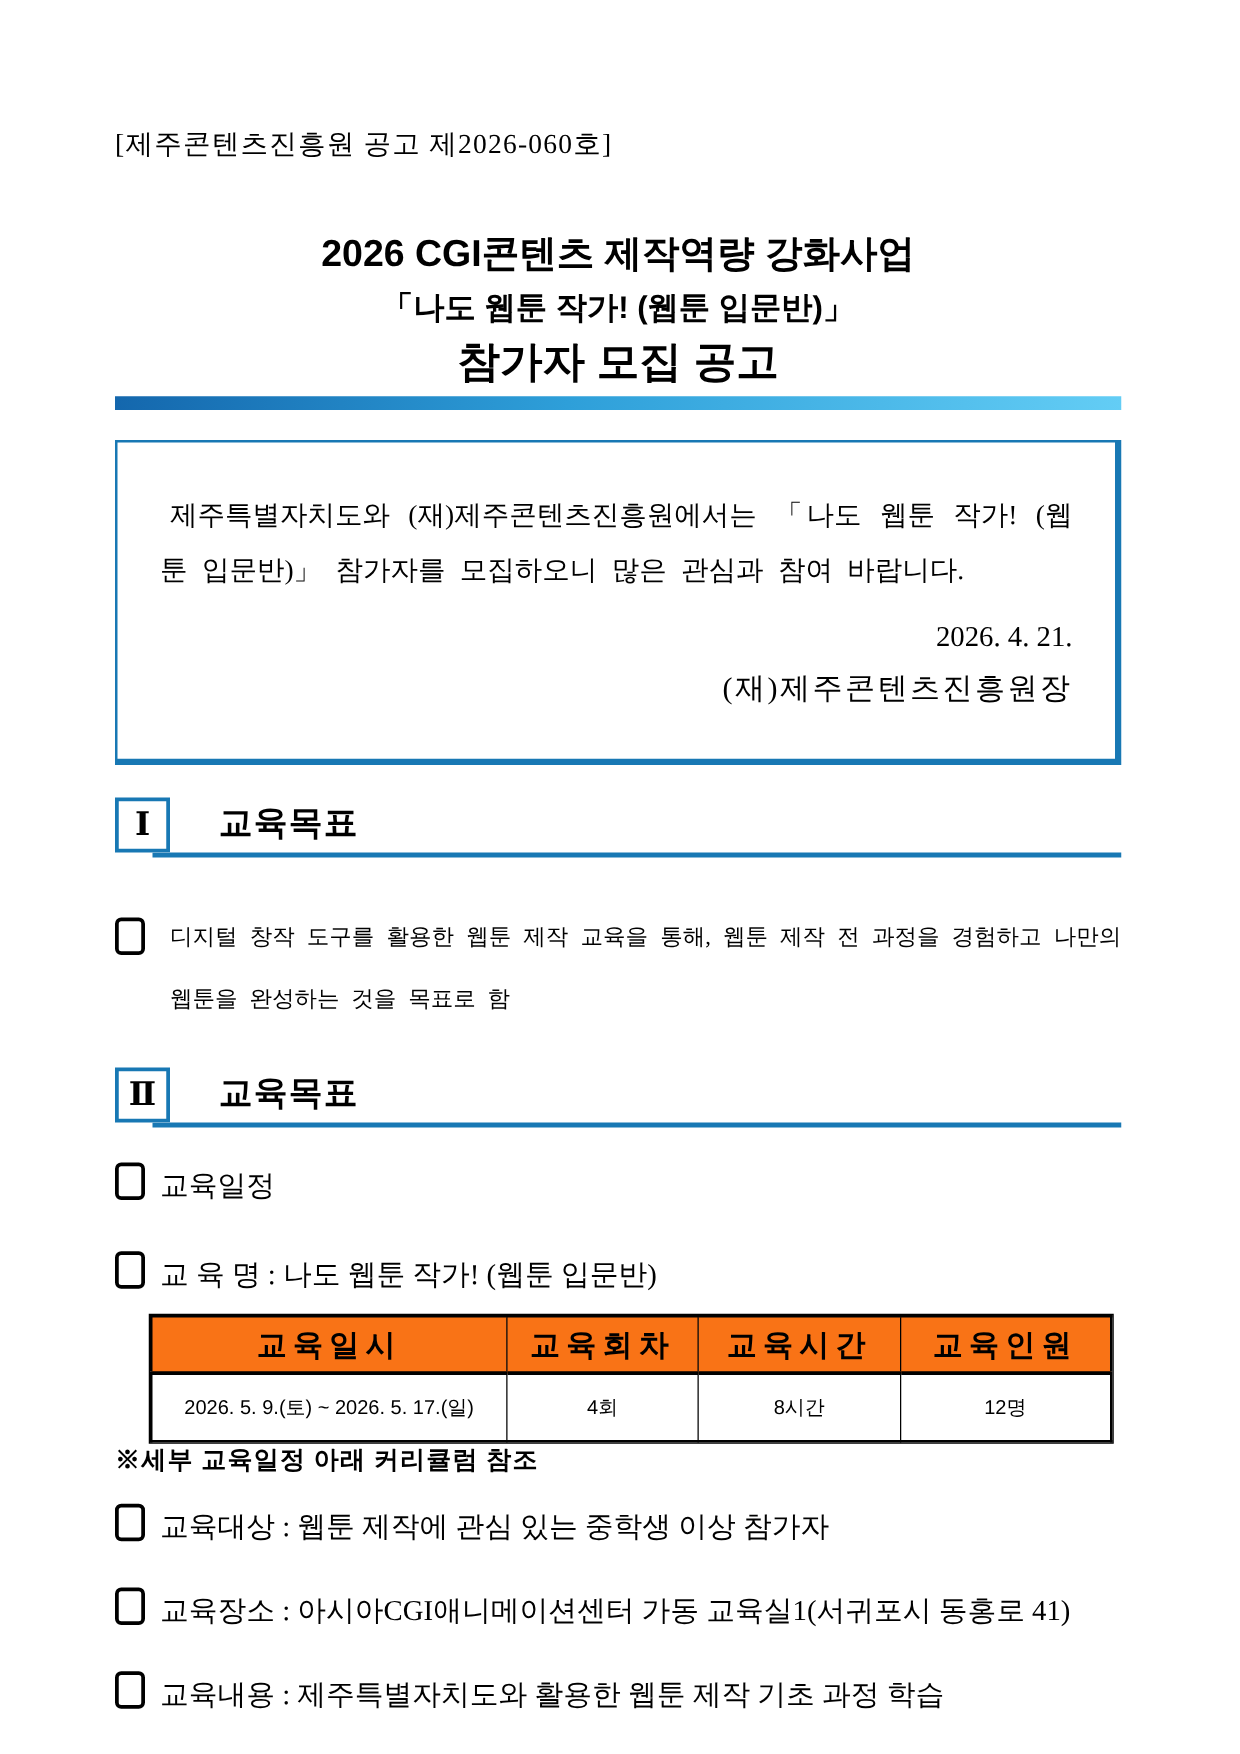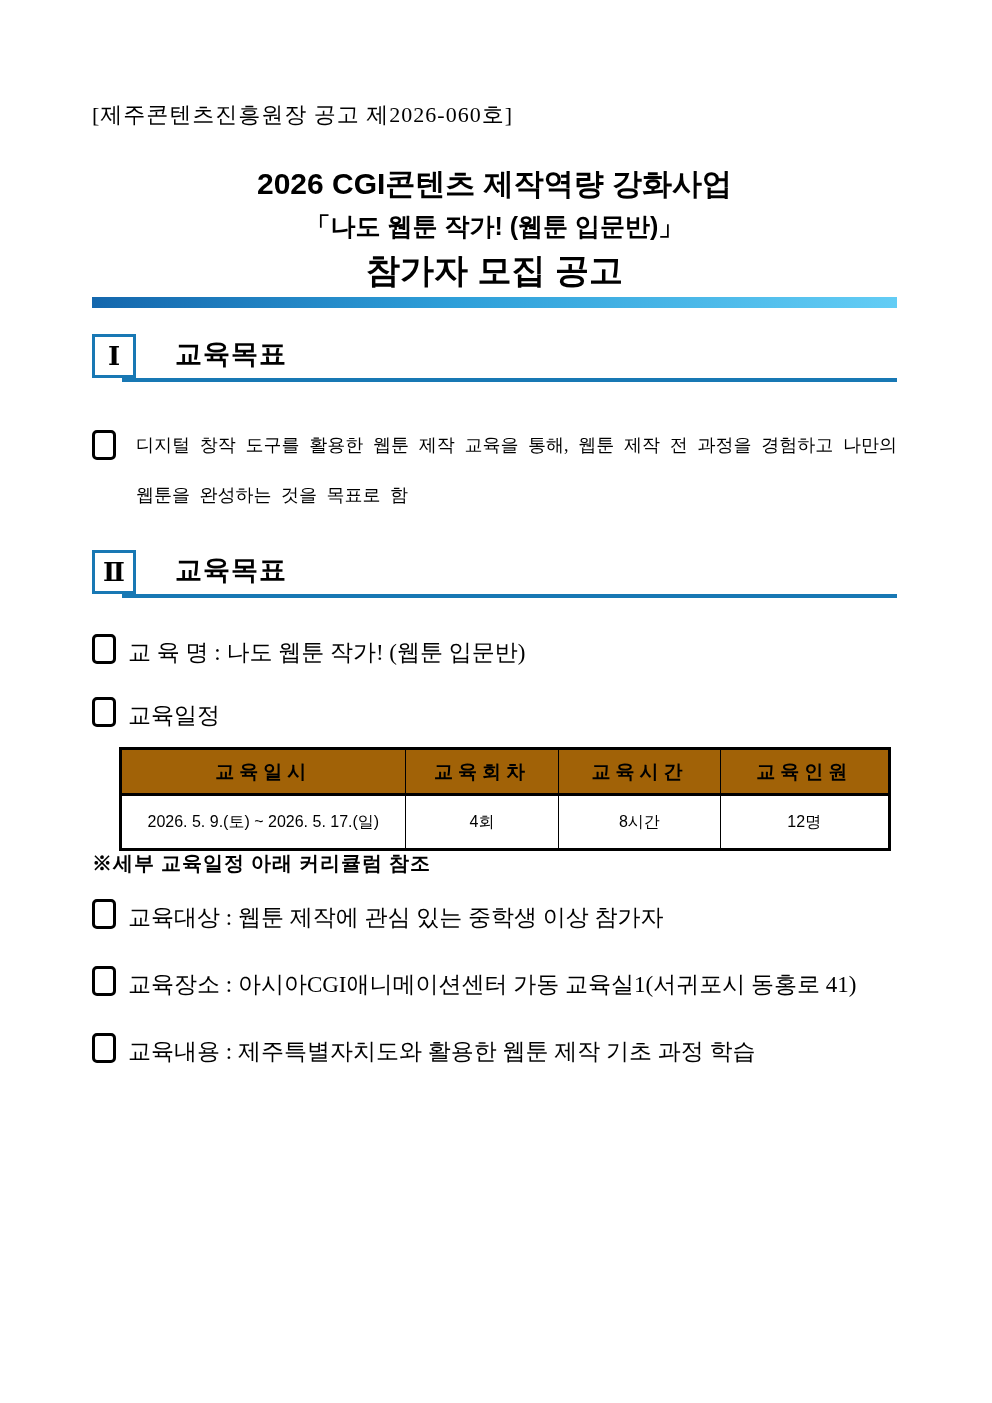--- a/index.html
+++ b/index.html
@@ -7,21 +7,21 @@
     width:992px;height:1403px;
     font-family:"Liberation Serif","DejaVu Serif",serif;
     color:#000;overflow:hidden;
   }
   .page{position:relative;width:805px;margin:0 auto 0 92px;padding-top:100px;}
 
   
   .notice-no{font-size:22px;letter-spacing:1px;}
 
   
-  .title-block{margin-top:34px;text-align:center;
+  .title-block{margin-top:54px;text-align:center;
     font-family:"Liberation Sans","DejaVu Sans",sans-serif;font-weight:900;}
   .title-line1{font-size:30px;line-height:40px;letter-spacing:0px;}
   .title-line2{font-size:25px;line-height:44px;}
   .title-line3{font-size:34px;line-height:44px;}
 
   .grad-bar{margin-top:5px;height:11px;
     background:linear-gradient(to right,#1467ad,#2e9fd9 45%,#63cdf5);}
 
   
   .intro-box{margin-top:24px;box-sizing:border-box;height:260px;
@@ -51,45 +51,50 @@
   
   .para{position:relative;margin-top:36px;padding-left:44px;
     font-size:18px;line-height:50px;text-align:justify;word-spacing:5px;}
   .para .cbx{position:absolute;left:0;top:10px;margin:0;}
   .line{margin-top:28px;font-size:23px;line-height:36px;}
   .items .line{margin-top:17px;height:50px;}
 
   
   .sched-table{margin:14px 0 0 28px;border-collapse:collapse;width:770px;
     font-family:"Liberation Sans","DejaVu Sans",sans-serif;}
-  .sched-table th{background:#a16207;border:1.5px solid #000;border-bottom:3px solid #000;
-    font-size:19px;font-weight:700;letter-spacing:5px;height:41px;}
+  .sched-table th{background:#f97316;border:1.5px solid #000;border-bottom:3px solid #000;
+    font-size:24px;font-weight:700;letter-spacing:5px;height:41px;}
   .sched-table td{border:1.5px solid #000;font-size:16px;font-weight:400;
     height:50px;text-align:center;}
   .sched-table{border:2.5px solid #000;outline:0.5px solid #000;}
 
   .table-note{text-align:left;font-size:20px;font-weight:700;
     letter-spacing:1px;}
   .items{margin-top:22px;}
 </style>
 </head>
 <body>
 
 <div class="page">
 
-  <div class="notice-no">[제주콘텐츠진흥원장 공고 제2026-060호]</div>
+  <div class="notice-no">[제주콘텐츠진흥원 공고 제2026-060호]</div>
 
   <div class="title-block">
     <div class="title-line1">2026 CGI콘텐츠 제작역량 강화사업</div>
     <div class="title-line2">「나도 웹툰 작가! (웹툰 입문반)」</div>
     <div class="title-line3">참가자 모집 공고</div>
   </div>
 
   <div class="grad-bar"></div>
 
+  <div class="intro-box">
+    <div class="intro-text">제주특별자치도와 (재)제주콘텐츠진흥원에서는 「나도 웹툰 작가! (웹툰 입문반)」 참가자를 모집하오니 많은 관심과 참여 바랍니다.</div>
+    <div class="intro-date">2026. 4. 21.</div>
+    <div class="intro-sign">(재)제주콘텐츠진흥원장</div>
+  </div>
 
   <div class="section-header">
     <div class="sec-underline"></div>
     <div class="sec-box">
       <span>Ⅰ</span>
     </div>
     <div class="sec-title">교육목표</div>
   </div>
 
   <div class="para">
@@ -98,26 +103,26 @@
   </div>
 
   <div class="section-header" style="margin-top:30px;">
     <div class="sec-underline"></div>
     <div class="sec-box">
       <span>Ⅱ</span>
     </div>
     <div class="sec-title">교육목표</div>
   </div>
 
+  <div class="line" style="margin-top:26px;">
+    <span class="cbx"></span><span>교육일정</span>
+  </div>
+
   <div class="line" style="margin-top:34px;">
     <span class="cbx"></span><span>교 육 명</span><span style="white-space:pre;"> : </span><span>나도 웹툰 작가! (웹툰 입문반)</span>
-  </div>
-
-  <div class="line" style="margin-top:26px;">
-    <span class="cbx"></span><span>교육일정</span>
   </div>
 
   <table class="sched-table">
     <colgroup>
       <col style="width:37%">
         <col style="width:20%">
         <col style="width:21%">
         <col style="width:22%">
     </colgroup>
     <thead>

